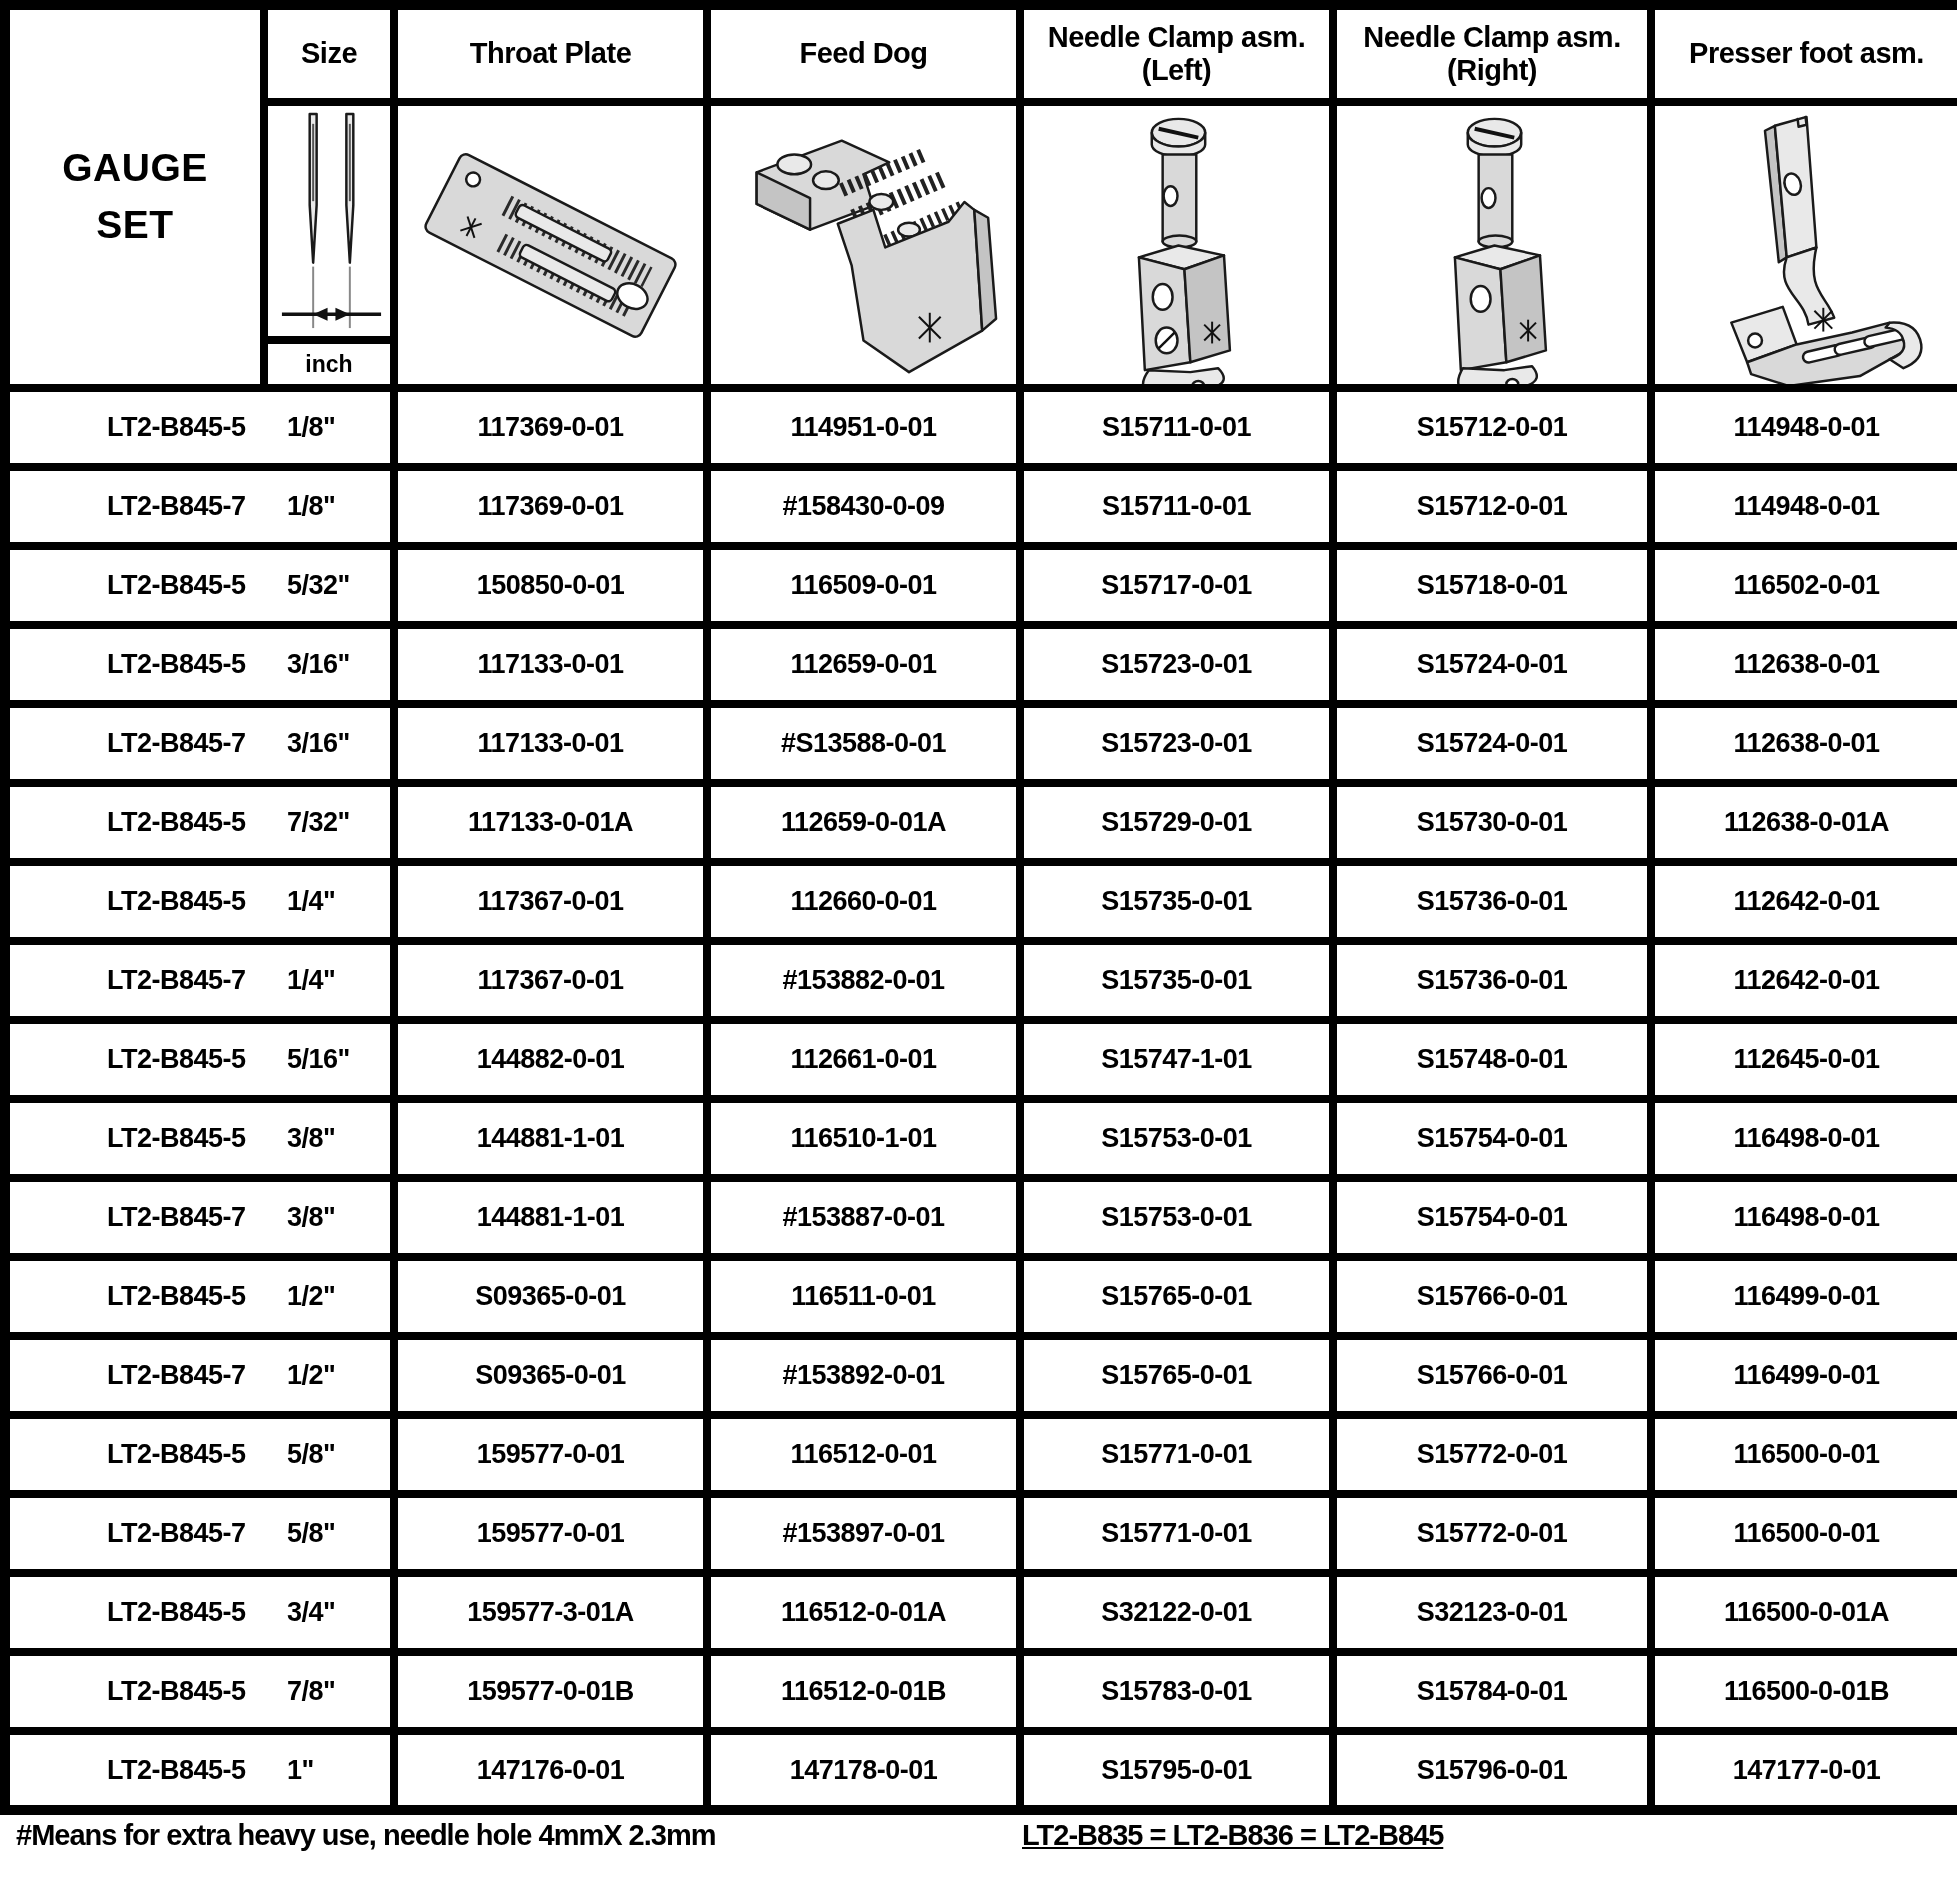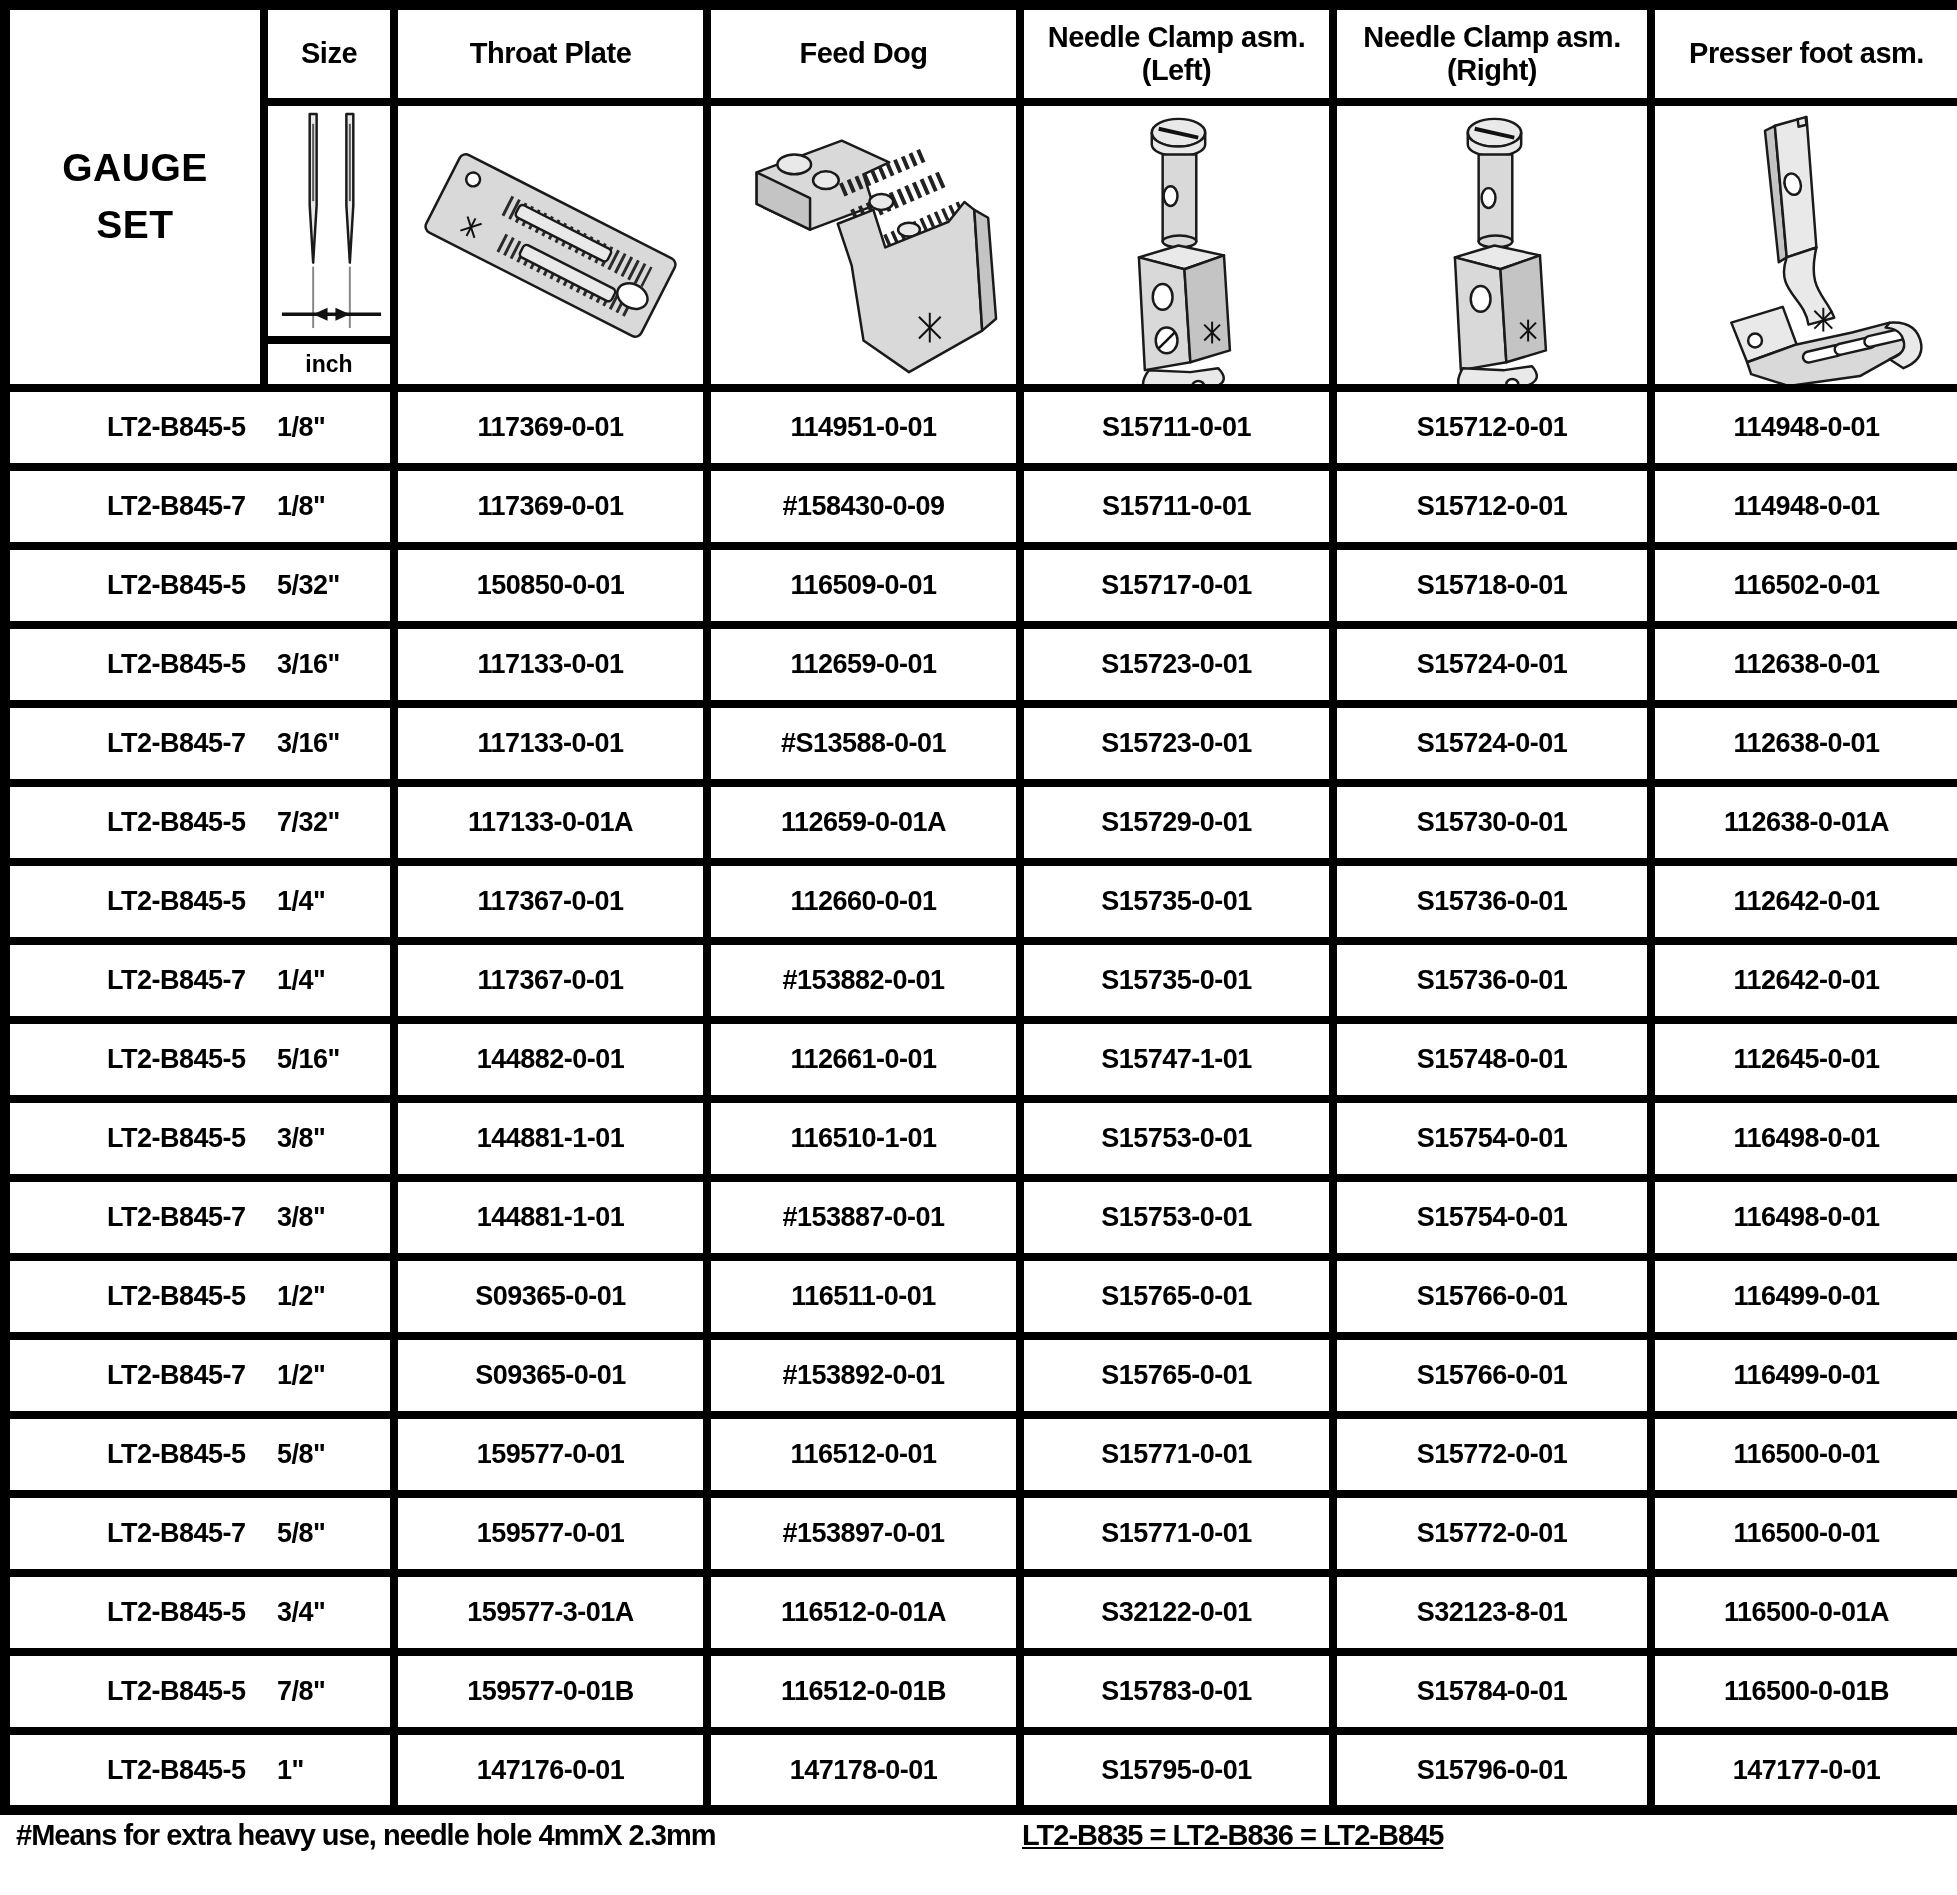--- a/index.html
+++ b/index.html
@@ -16,21 +16,21 @@
     border:8px solid #000;padding:0;margin:0;
     text-align:center;vertical-align:middle;
     background:#fff;
   }
   .hdr{font-size:29px;line-height:1.15;white-space:pre-line;letter-spacing:-0.5px;}
   .gauge-set{font-size:39px;line-height:1.45;white-space:pre-line;letter-spacing:0.5px;}
   .inch{font-size:23px;}
   .part-val{font-size:27px;letter-spacing:-0.5px;}
   .model-wrap{
     display:flex;align-items:center;justify-content:flex-start;
-    height:100%;font-size:27px;letter-spacing:-0.5px;
+    height:100%;font-size:27px;letter-spacing:-0.5px;gap:10px;
   }
   .model-wrap .model{display:inline-block;width:170px;margin-left:97px;text-align:left;}
   .model-wrap .size{display:inline-block;text-align:left;}
   .imgcell svg{display:block;margin:0 auto;}
   .footer{position:relative;height:47px;width:1957px;}
   .footer .fl{position:absolute;left:16px;top:4px;font-size:29px;letter-spacing:-1px;}
   .footer .fr{position:absolute;left:1022px;top:4px;font-size:29px;letter-spacing:-1px;text-decoration:underline;}
   .ink{stroke:#1a1a1a;fill:none;stroke-width:2.5;stroke-linejoin:round;stroke-linecap:round;}
   .fillg{fill:#d9d9d9;stroke:#1a1a1a;stroke-width:2.5;stroke-linejoin:round;}
   .filll{fill:#e9e9e9;stroke:#1a1a1a;stroke-width:2.5;stroke-linejoin:round;}
@@ -403,21 +403,21 @@
       <tr style="height:79px">
     <td colspan="2">
       <div class="model-wrap">
         <span class="model">LT2-B845-5</span>
         <span class="size">3/4"</span>
       </div>
     </td>
     <td class="part-val">159577-3-01A</td>
     <td class="part-val">116512-0-01A</td>
     <td class="part-val">S32122-0-01</td>
-    <td class="part-val">S32123-8-01</td>
+    <td class="part-val">S32123-0-01</td>
     <td class="part-val">116500-0-01A</td>
   </tr>
       <tr style="height:79px">
     <td colspan="2">
       <div class="model-wrap">
         <span class="model">LT2-B845-5</span>
         <span class="size">7/8"</span>
       </div>
     </td>
     <td class="part-val">159577-0-01B</td>

